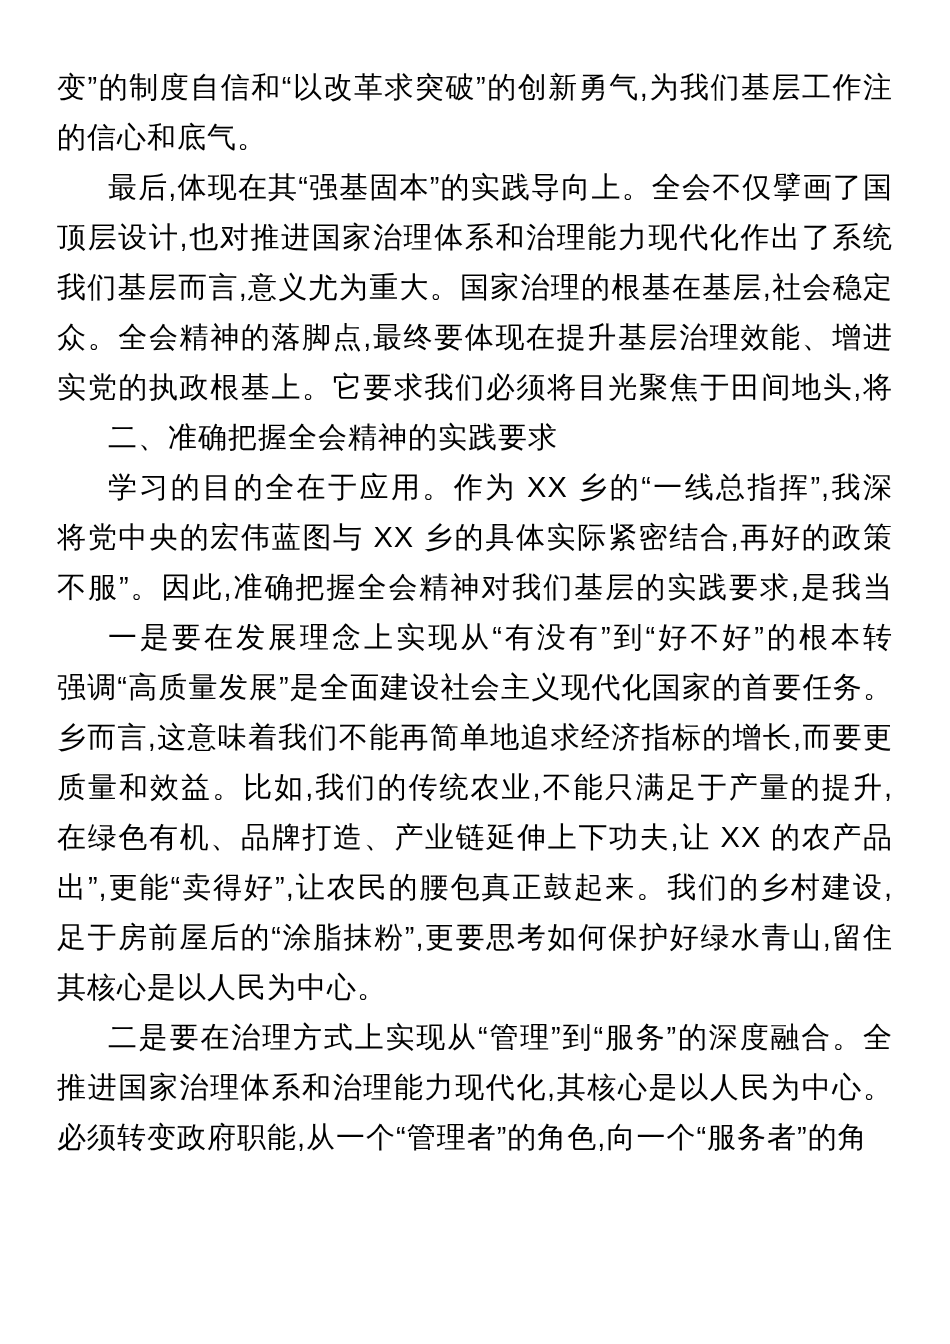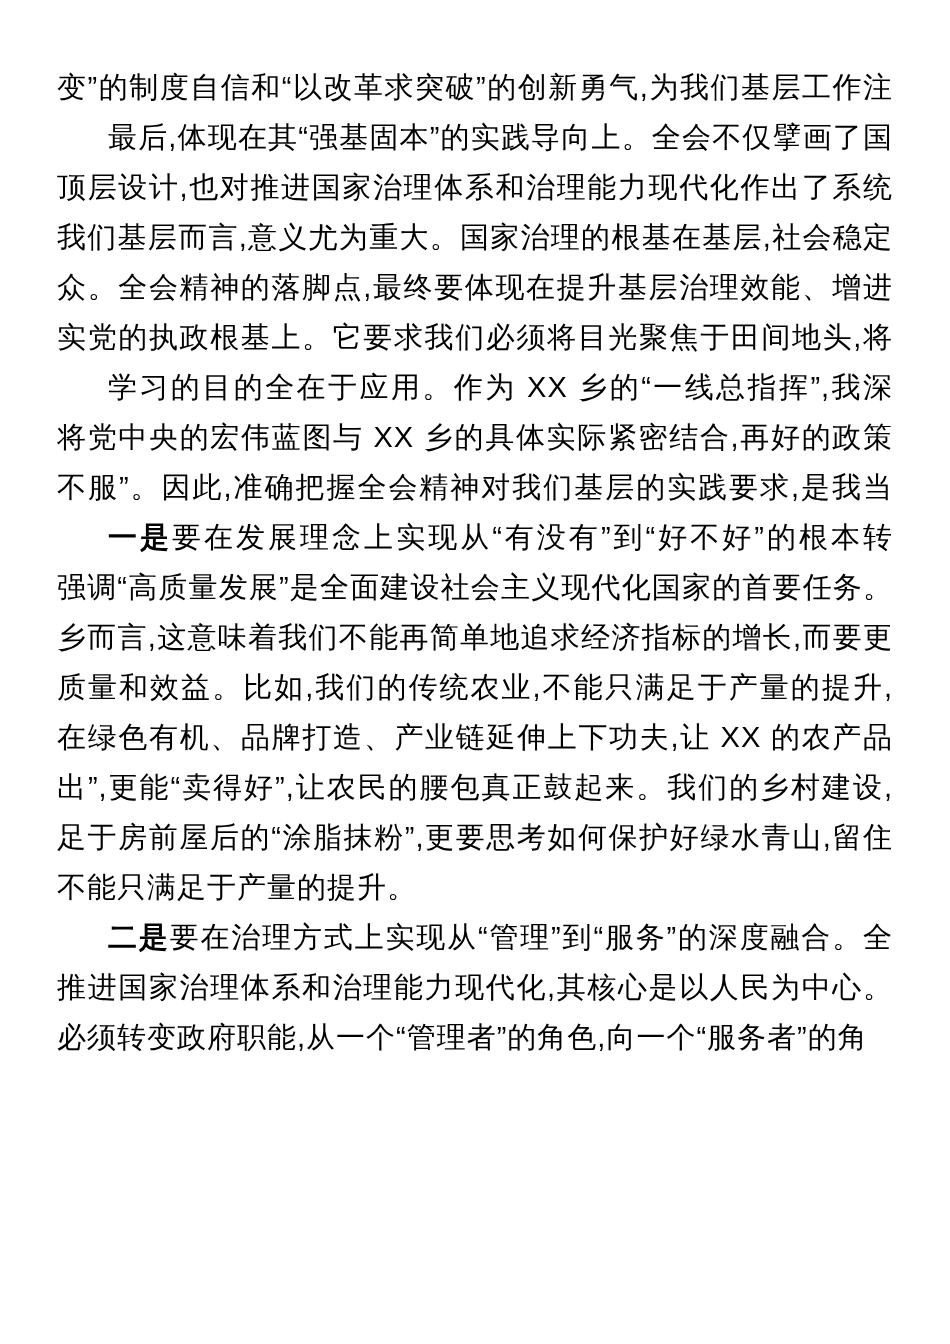--- a/index.html
+++ b/index.html
@@ -33,40 +33,42 @@
   
   .fill {
     text-align: justify;
     text-align-last: justify;
   }
   
   .indent {
     text-indent: 51px;
   }
   .lead {
-    font-weight: bold;
+    font-weight: normal;
   }
 </style>
 </head>
 <body>
 
 <div class="page">
   <div class="line fill">变”的制度自信和“以改革求突破”的创新勇气,为我们基层工作注入了强大</div>
+  <div class="line">的信心和底气。</div>
   <div class="line fill indent">最后,体现在其“强基固本”的实践导向上。全会不仅擘画了国家发展的</div>
   <div class="line fill">顶层设计,也对推进国家治理体系和治理能力现代化作出了系统部署。这对于</div>
   <div class="line fill">我们基层而言,意义尤为重大。国家治理的根基在基层,社会稳定的基石在群</div>
   <div class="line fill">众。全会精神的落脚点,最终要体现在提升基层治理效能、增进民生福祉、夯</div>
   <div class="line fill">实党的执政根基上。它要求我们必须将目光聚焦于田间地头,将服务送到群众</div>
+  <div class="line indent">二、准确把握全会精神的实践要求</div>
   <div class="line fill indent">学习的目的全在于应用。作为 XX 乡的“一线总指挥”,我深知,如果不能</div>
   <div class="line fill">将党中央的宏伟蓝图与 XX 乡的具体实际紧密结合,再好的政策也可能“水土</div>
   <div class="line fill">不服”。因此,准确把握全会精神对我们基层的实践要求,是我当前思考的重中</div>
   <div class="line fill indent"><b class="lead">一是</b><span>要在发展理念上实现从“有没有”到“好不好”的根本转变。全会</span></div>
   <div class="line fill">强调“高质量发展”是全面建设社会主义现代化国家的首要任务。对于 XX</div>
   <div class="line fill">乡而言,这意味着我们不能再简单地追求经济指标的增长,而要更加注重发展的</div>
   <div class="line fill">质量和效益。比如,我们的传统农业,不能只满足于产量的提升,更要思考如何</div>
   <div class="line fill">在绿色有机、品牌打造、产业链延伸上下功夫,让 XX 的农产品不仅能“产得</div>
   <div class="line fill">出”,更能“卖得好”,让农民的腰包真正鼓起来。我们的乡村建设,不能只满</div>
   <div class="line fill">足于房前屋后的“涂脂抹粉”,更要思考如何保护好绿水青山,留住乡愁记忆,</div>
-  <div class="line">不能只满足于产量的提升。</div>
+  <div class="line">其核心是以人民为中心。</div>
   <div class="line fill indent"><b class="lead">二是</b><span>要在治理方式上实现从“管理”到“服务”的深度融合。全会提出</span></div>
   <div class="line fill">推进国家治理体系和治理能力现代化,其核心是以人民为中心。这就要求我们</div>
   <div class="line">必须转变政府职能,从一个“管理者”的角色,向一个“服务者”的角色转变。</div>
 </div>
 
 </body></html>

